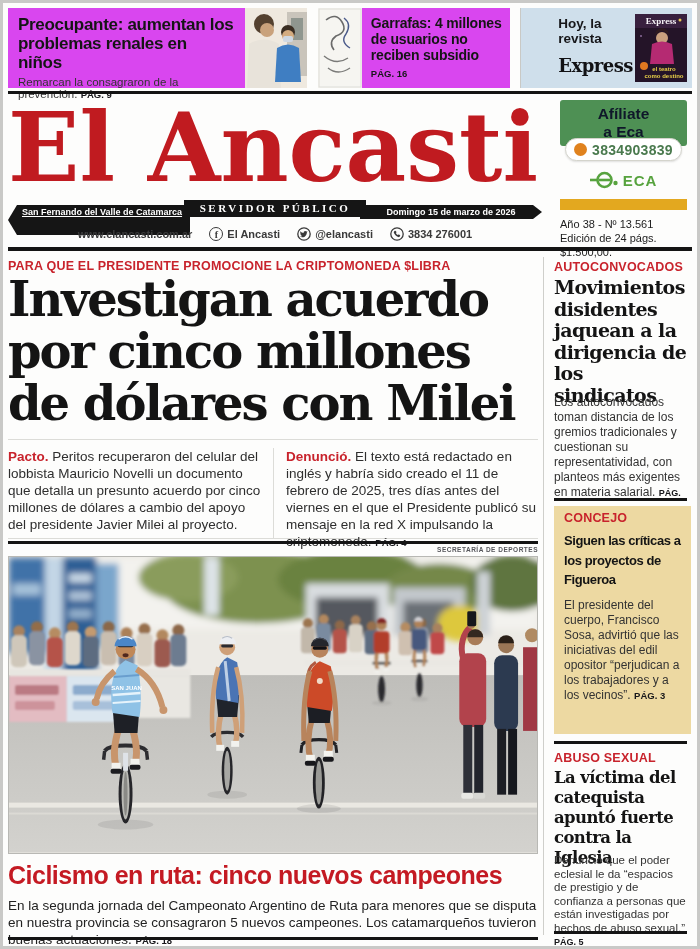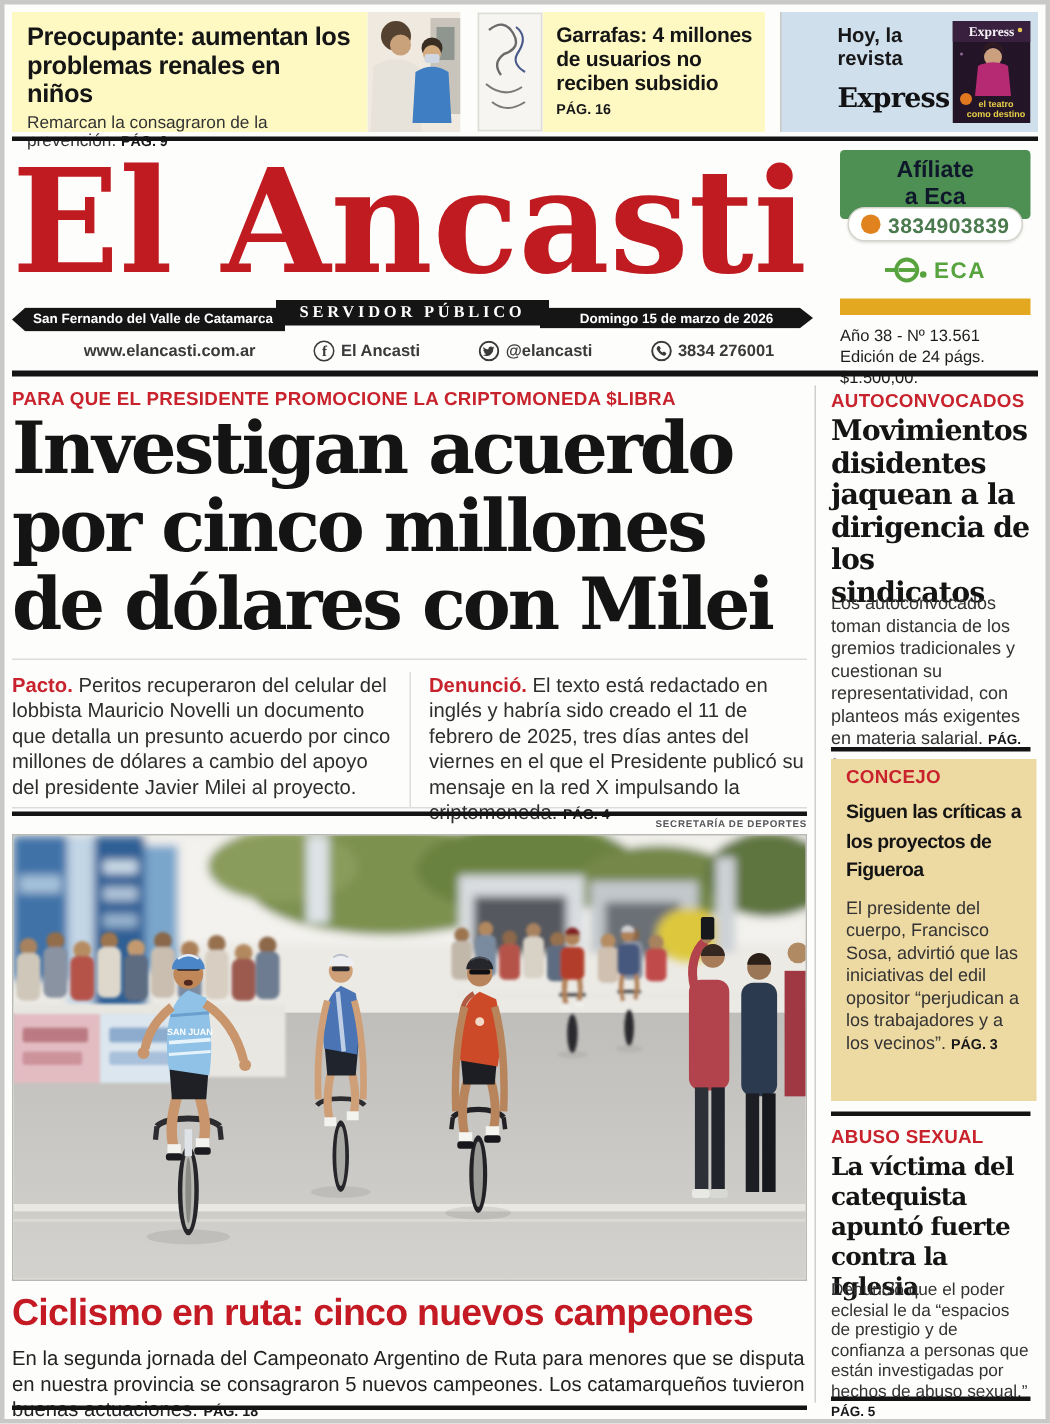--- a/index.html
+++ b/index.html
@@ -3,21 +3,21 @@
 <meta charset="utf-8">
 <style>
   html,body{margin:0;padding:0;}
   body{width:700px;height:949px;background:#c9c9c7;position:relative;overflow:hidden;
        font-family:"Liberation Sans",sans-serif;-webkit-font-smoothing:antialiased;}
   .page{position:absolute;left:3px;top:3px;width:694px;height:943px;background:#fdfdfc;}
   .abs{position:absolute;}
 
   
   .top-strip{position:absolute;left:5px;top:5px;width:684px;height:80px;display:flex;}
-  .yellow-box{background:#fef9c3;}
+  .yellow-box{background:#d946ef;}
   .banner-kids{width:320px;display:flex;}
   .banner-kids .yellow-box{flex:1;padding:7px 10px 0 10px;}
   .banner-kids .thumb{width:62px;height:80px;}
   .b-title{font-weight:800;font-size:17px;line-height:19px;color:#151515;letter-spacing:-.3px;}
   .b-sub{font-size:11.5px;color:#333;margin-top:4px;}
   .banner-garrafas{width:206px;display:flex;margin-left:11px;}
   .banner-garrafas .thumb{width:44px;height:80px;}
   .banner-garrafas .yellow-box{flex:1;padding:7px 8px 0 9px;}
   .b-title-sm{font-weight:800;font-size:14px;line-height:16px;color:#151515;letter-spacing:-.2px;}
   .banner-express{flex:1;margin-left:10px;border-left:1px solid #c9c9c5;padding-left:9px;
@@ -28,32 +28,32 @@
   .express-cover{width:52px;height:68px;margin:6px 5px 0 0;}
   .pref{font-weight:bold;font-size:9.5px;color:#17171a;}
 
   
   .rule{background:#141414;}
   .vdiv{position:absolute;left:540px;top:254px;width:1px;height:678px;background:#cfcfcb;}
 
   
   .mast-svg{position:absolute;left:5px;top:92px;width:534px;height:104px;}
   .ribbon{position:absolute;left:5px;top:197px;width:534px;height:20px;}
-  .rib-left{position:absolute;left:0;top:5px;width:182px;height:16px;background:#151515;color:#fff;
+  .rib-left{position:absolute;left:0;top:5px;width:182px;height:30px;background:#151515;color:#fff;
             font-size:9px;font-weight:bold;line-height:14px;padding-left:14px;box-sizing:border-box;
-            clip-path:polygon(0 50%,9px 0,100% 0,100% 100%,9px 100%);}
+            clip-path:polygon(0 50%,9px 0,100% 0,100% 100%,9px 100%);text-decoration:underline;}
   .rib-right{position:absolute;right:0;top:5px;width:182px;height:14px;background:#151515;color:#fff;
             font-size:9px;font-weight:bold;line-height:14px;text-align:center;box-sizing:border-box;
             clip-path:polygon(0 0,calc(100% - 9px) 0,100% 50%,calc(100% - 9px) 100%,0 100%);}
   .rib-center{position:absolute;left:176px;top:0;width:182px;height:17px;background:#151515;color:#fff;
             font-family:"Liberation Serif",serif;font-weight:bold;font-size:11px;line-height:17px;
             text-align:center;letter-spacing:2.5px;}
   .social{position:absolute;left:5px;top:224px;width:534px;display:flex;justify-content:center;
           align-items:center;gap:17px;font-size:11px;font-weight:bold;color:#3a3a3a;}
-  .soc-item{display:inline-flex;align-items:center;gap:4px;margin-left:22px;}
+  .soc-item{display:inline-flex;align-items:center;gap:4px;}
   .icon-circle{width:14px;height:14px;border-radius:50%;border:1.3px solid #3a3a3a;display:inline-flex;
           align-items:center;justify-content:center;font-family:"Liberation Serif",serif;font-size:10px;
           font-weight:bold;color:#3a3a3a;box-sizing:border-box;}
 
   
   .eca-green{position:absolute;left:557px;top:97px;width:127px;height:46px;background:#4e9054;border-radius:3px;
              color:#0f172a;font-weight:800;font-size:15.5px;line-height:18px;text-align:center;padding-top:5px;box-sizing:border-box;}
   .eca-pill{position:absolute;left:562px;top:135px;width:117px;height:23px;background:#fff;border:1px solid #d4d4cc;
             border-radius:13px;display:flex;align-items:center;justify-content:center;gap:5px;box-sizing:border-box;
             box-shadow:0 1px 2px rgba(0,0,0,.12);}

